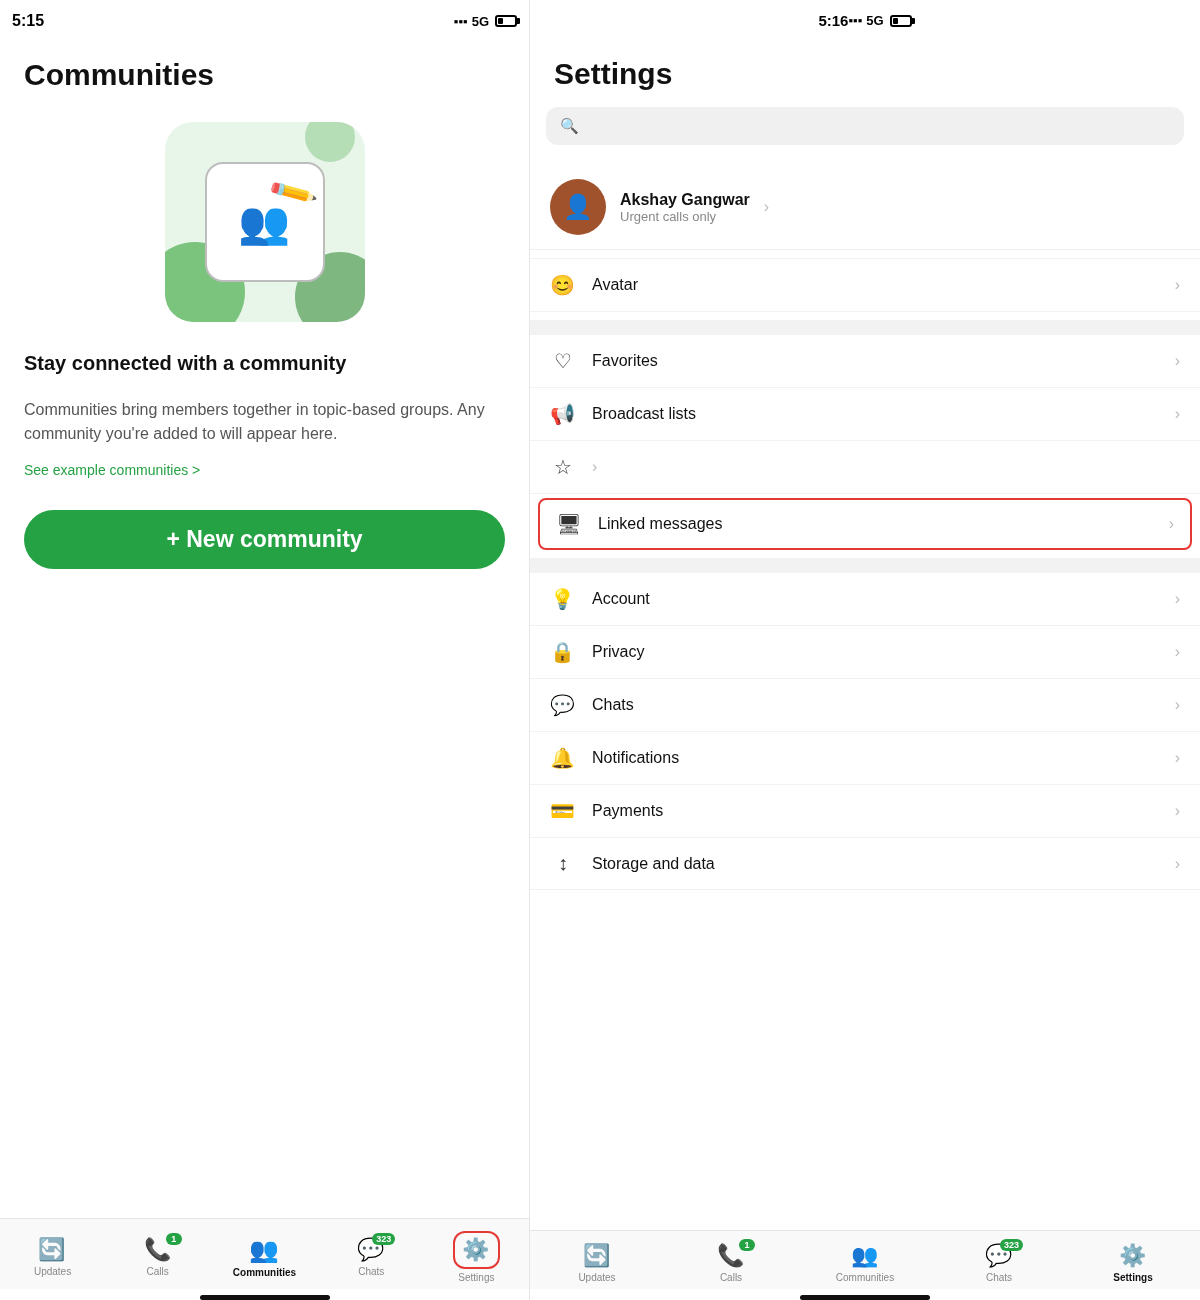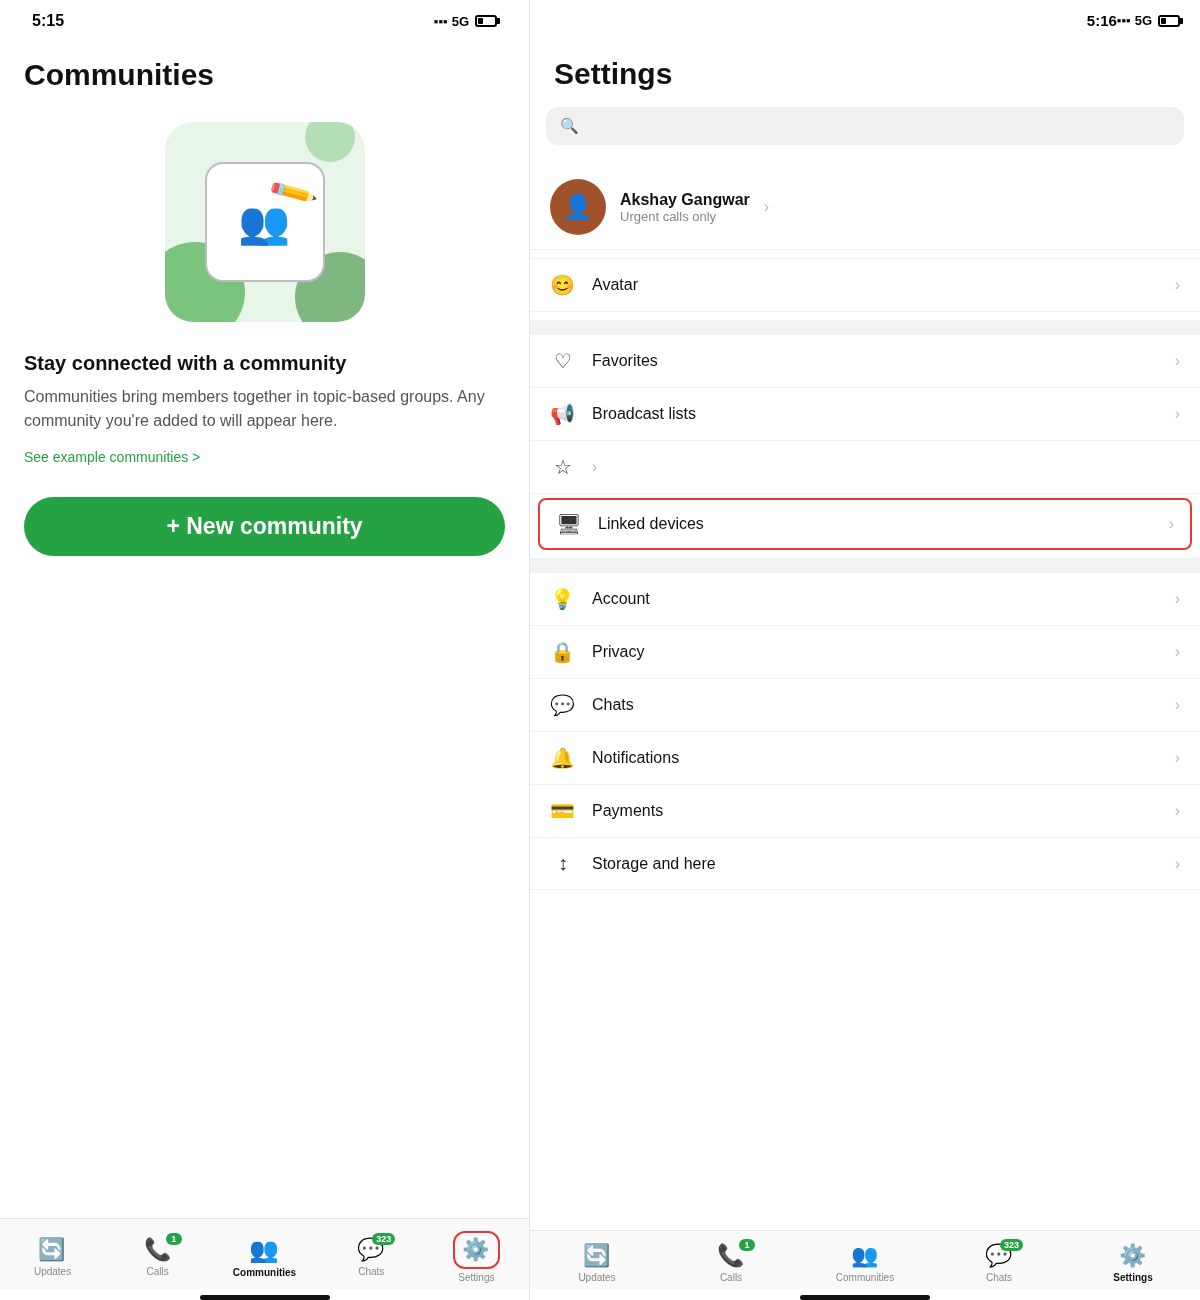--- a/index.html
+++ b/index.html
@@ -20,21 +20,21 @@
       display: flex;
       flex-direction: column;
       border-right: 1px solid #e5e5e5;
       position: relative;
     }
 
     .status-bar {
       display: flex;
       justify-content: space-between;
       align-items: center;
-      padding: 12px 32px 8px;
+      padding: 12px 12px 8px;
       font-size: 15px;
       font-weight: 600;
     }
     .status-bar .time { font-size: 16px; font-weight: 700; }
     .status-icons { display: flex; align-items: center; gap: 4px; font-size: 13px; font-weight: 600; }
     .battery-icon {
       display: inline-block;
       width: 22px; height: 12px;
       border: 2px solid #000;
       border-radius: 3px;
@@ -136,21 +136,21 @@
       position: relative;
       z-index: 2;
       flex-direction: column;
       gap: 4px;
     }
 
     .community-headline {
       font-size: 20px;
       font-weight: 700;
       color: #111;
-      margin-bottom: 10px;
+      margin-bottom: 23px;
     }
 
     .community-desc {
       font-size: 16px;
       color: #555;
       line-height: 1.5;
       margin-bottom: 16px;
     }
 
     .example-link {
@@ -236,21 +236,21 @@
     .right-panel {
       width: 670px;
       height: 1300px;
       background: #fff;
       display: flex;
       flex-direction: column;
     }
 
     .right-status-bar {
       display: flex;
-      justify-content: flex-end;
+      justify-content: center;
       align-items: center;
       padding: 12px 20px 8px;
       font-size: 15px;
       font-weight: 600;
     }
 
     .settings-content {
       flex: 1;
       overflow: hidden;
       padding: 0;
@@ -505,21 +505,21 @@
         <span class="row-label">Broadcast lists</span>
         <span class="row-chevron">›</span>
       </div>
       <div class="settings-row">
         <span class="row-icon">☆</span>
         <span class="row-chevron">›</span>
       </div>
 
       <div class="settings-row highlighted">
         <span class="row-icon">🖥</span>
-        <span class="row-label">Linked devices</span>
+        <span class="row-label">Linked messages</span>
         <span class="row-chevron">›</span>
       </div>
     </div>
 
     <div class="section-gap"></div>
 
     <div class="settings-section">
       <div class="settings-row">
         <span class="row-icon">💡</span>
         <span class="row-label">Account</span>
@@ -540,21 +540,21 @@
         <span class="row-label">Notifications</span>
         <span class="row-chevron">›</span>
       </div>
       <div class="settings-row">
         <span class="row-icon">💳</span>
         <span class="row-label">Payments</span>
         <span class="row-chevron">›</span>
       </div>
       <div class="settings-row">
         <span class="row-icon">↕</span>
-        <span class="row-label">Storage and here</span>
+        <span class="row-label">Storage and data</span>
         <span class="row-chevron">›</span>
       </div>
     </div>
   </div>
 
   <nav class="right-bottom-nav">
     <div class="nav-item">
       <span class="nav-icon">🔄</span>
       <span class="nav-label">Updates</span>
     </div>

